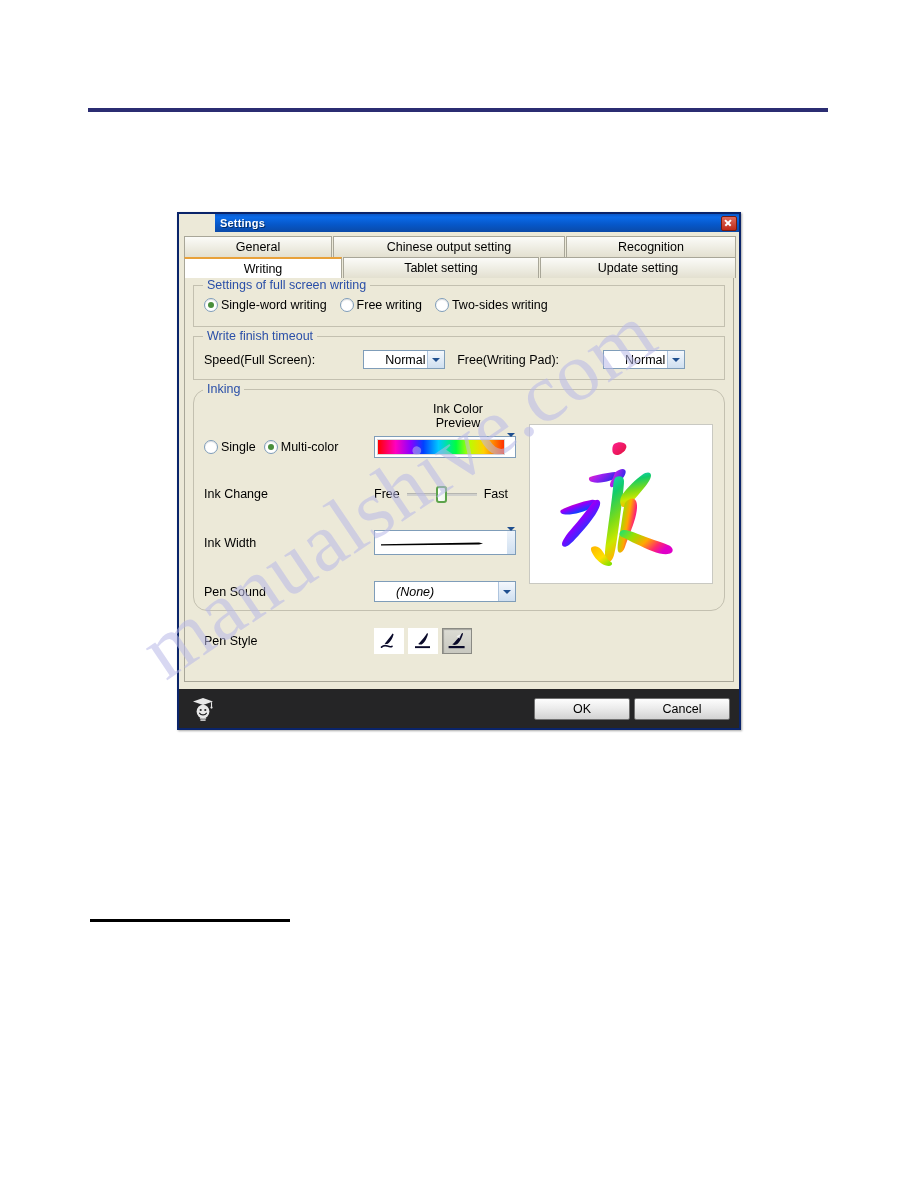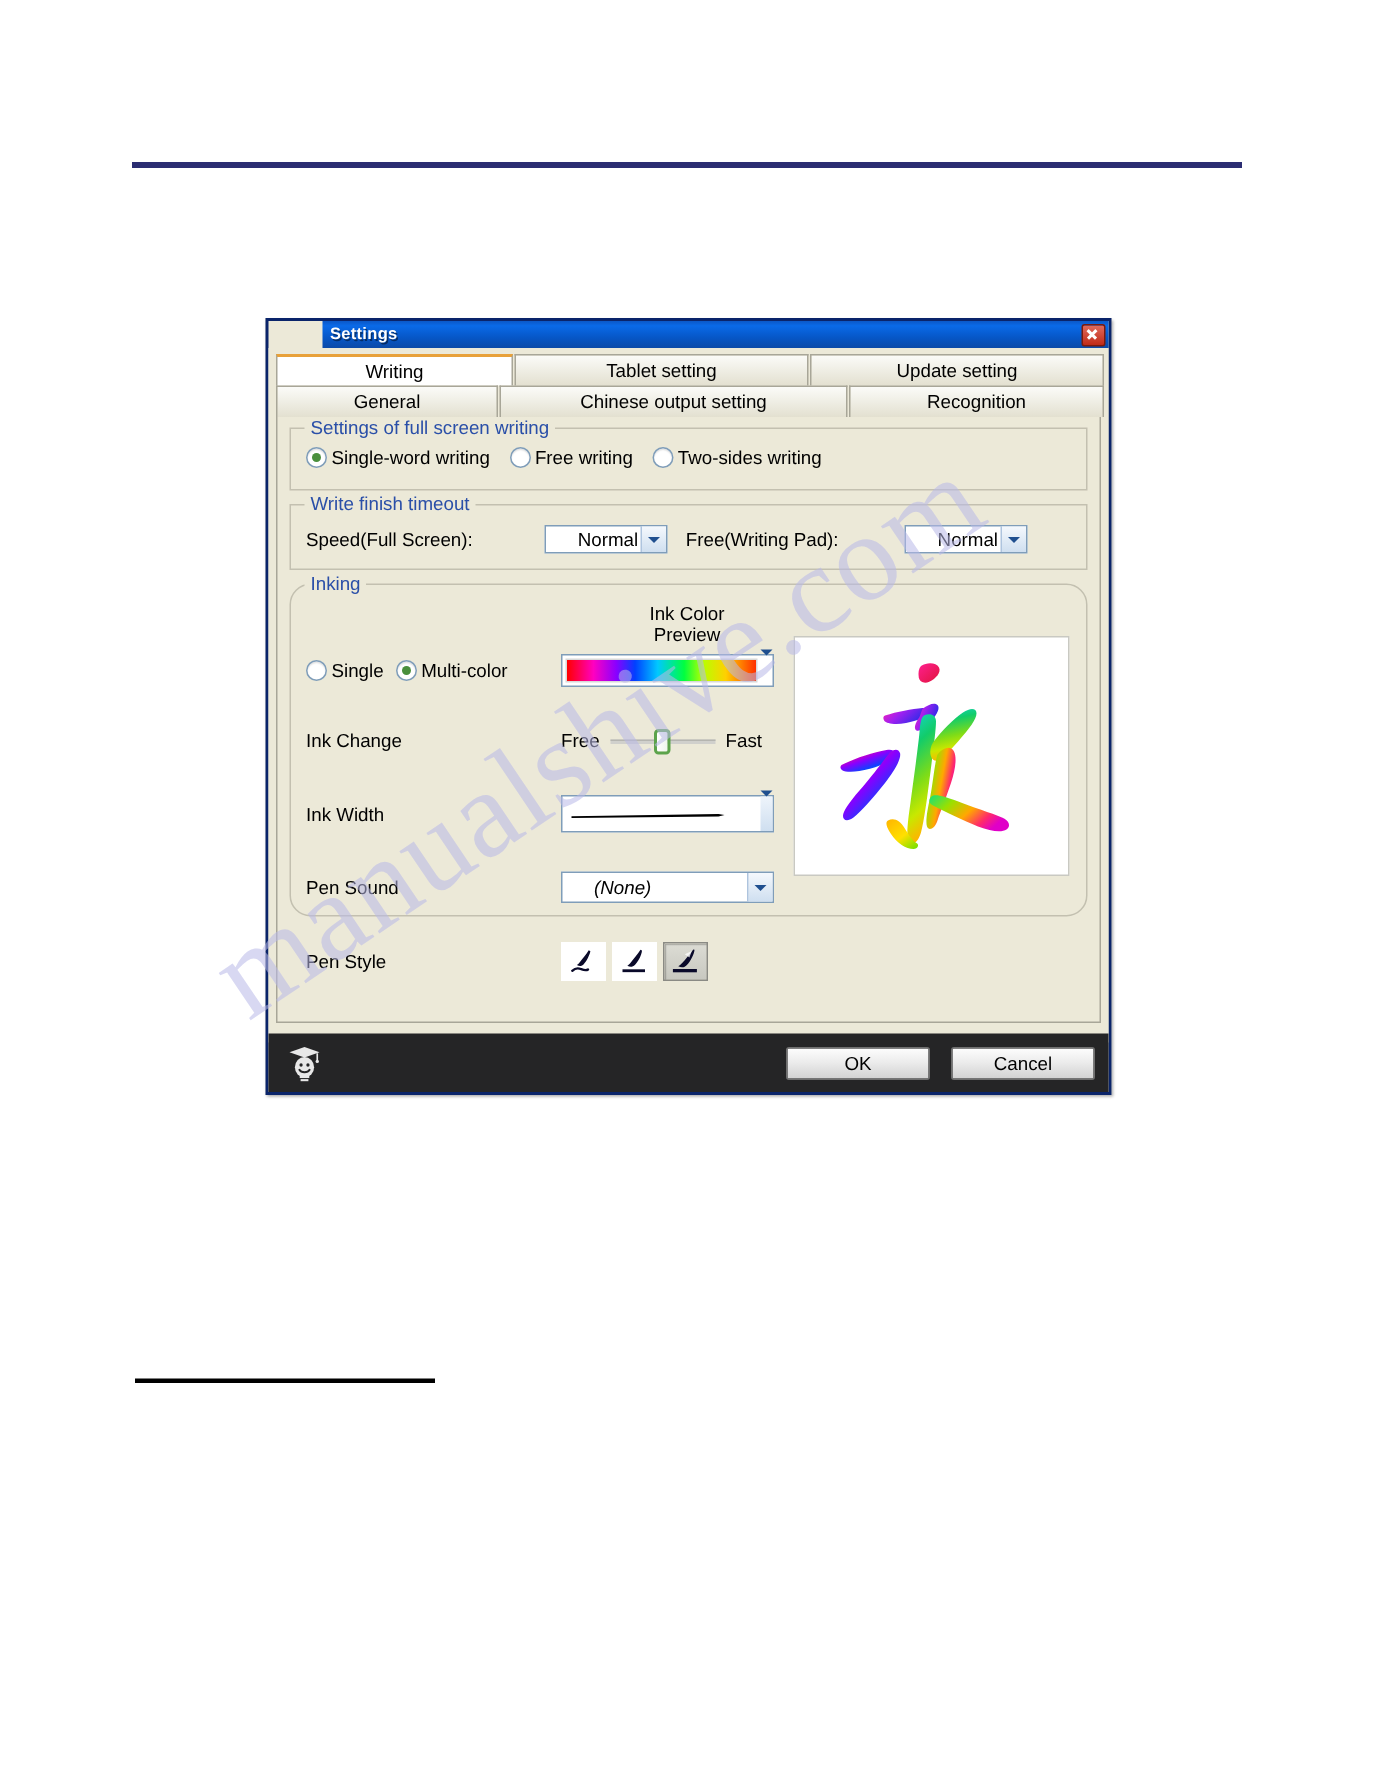--- a/index.html
+++ b/index.html
@@ -412,21 +412,21 @@
     bottom: 0;
     width: 100%;
     height: 39px;
     background: #252526;
     display: flex;
     align-items: center;
     justify-content: space-between;
     padding: 0 9px 0 11px;
     box-sizing: border-box;
   }
-  .footer-buttons { display: flex; gap: 14px; }
+  .footer-buttons { display: flex; gap: 4px; }
   .btn {
     width: 96px;
     height: 22px;
     background: linear-gradient(to bottom,#fdfdfd 0%,#ececec 45%,#d2d2d2 100%);
     border: 1px solid #6f6f6f;
     border-radius: 2px;
     font-size: 12.5px;
     color: #000;
     display: flex;
     align-items: center;
@@ -445,40 +445,40 @@
 <div id="settings-dialog">
 
   <div id="titlebar">
     <span class="title-text">Settings</span>
     <div class="close-btn"></div>
   </div>
 
   <div id="dialog-body">
 
     <div id="tab-strip">
+      <div class="tab-row row1">
+        <div class="tab">
+          <span>General</span>
+        </div>
+        <div class="tab">
+          <span>Chinese output setting</span>
+        </div>
+        <div class="tab">
+          <span>Recognition</span>
+        </div>
+      </div>
       <div class="tab-row row2">
         <div class="tab active">
           <span>Writing</span>
         </div>
         <div class="tab">
           <span>Tablet setting</span>
         </div>
         <div class="tab">
           <span>Update setting</span>
-        </div>
-      </div>
-      <div class="tab-row row1">
-        <div class="tab">
-          <span>General</span>
-        </div>
-        <div class="tab">
-          <span>Chinese output setting</span>
-        </div>
-        <div class="tab">
-          <span>Recognition</span>
         </div>
       </div>
     </div>
 
     <div id="tab-page">
 
       <div class="groupbox" style="height:42px;">
         <span class="legend">Settings of full screen writing</span>
         <div class="radio-row">
           <div class="radio-opt selected">

